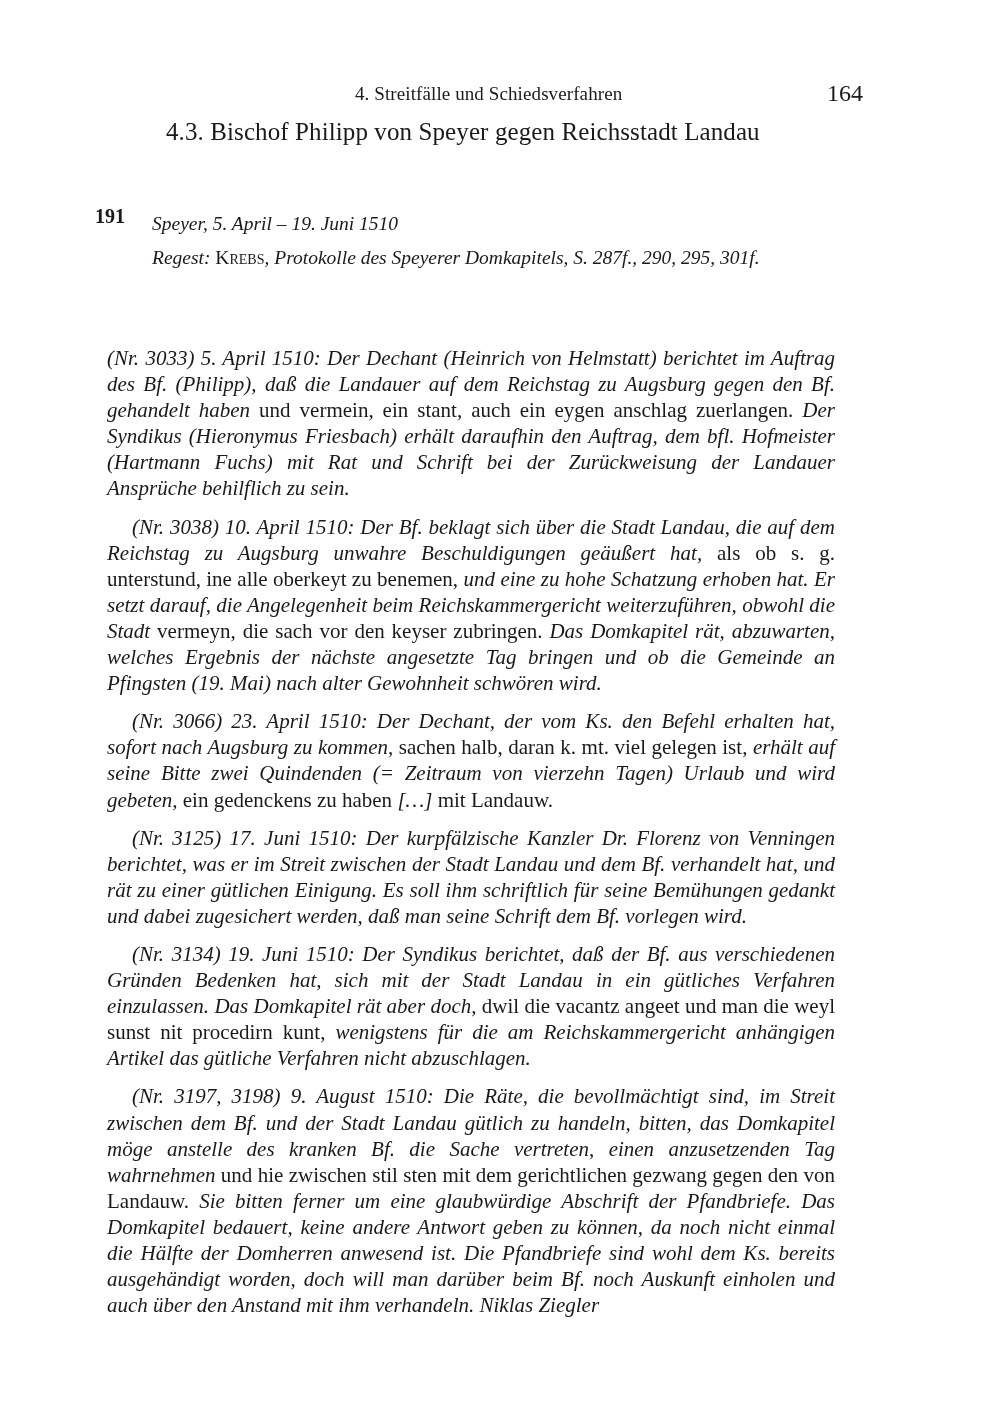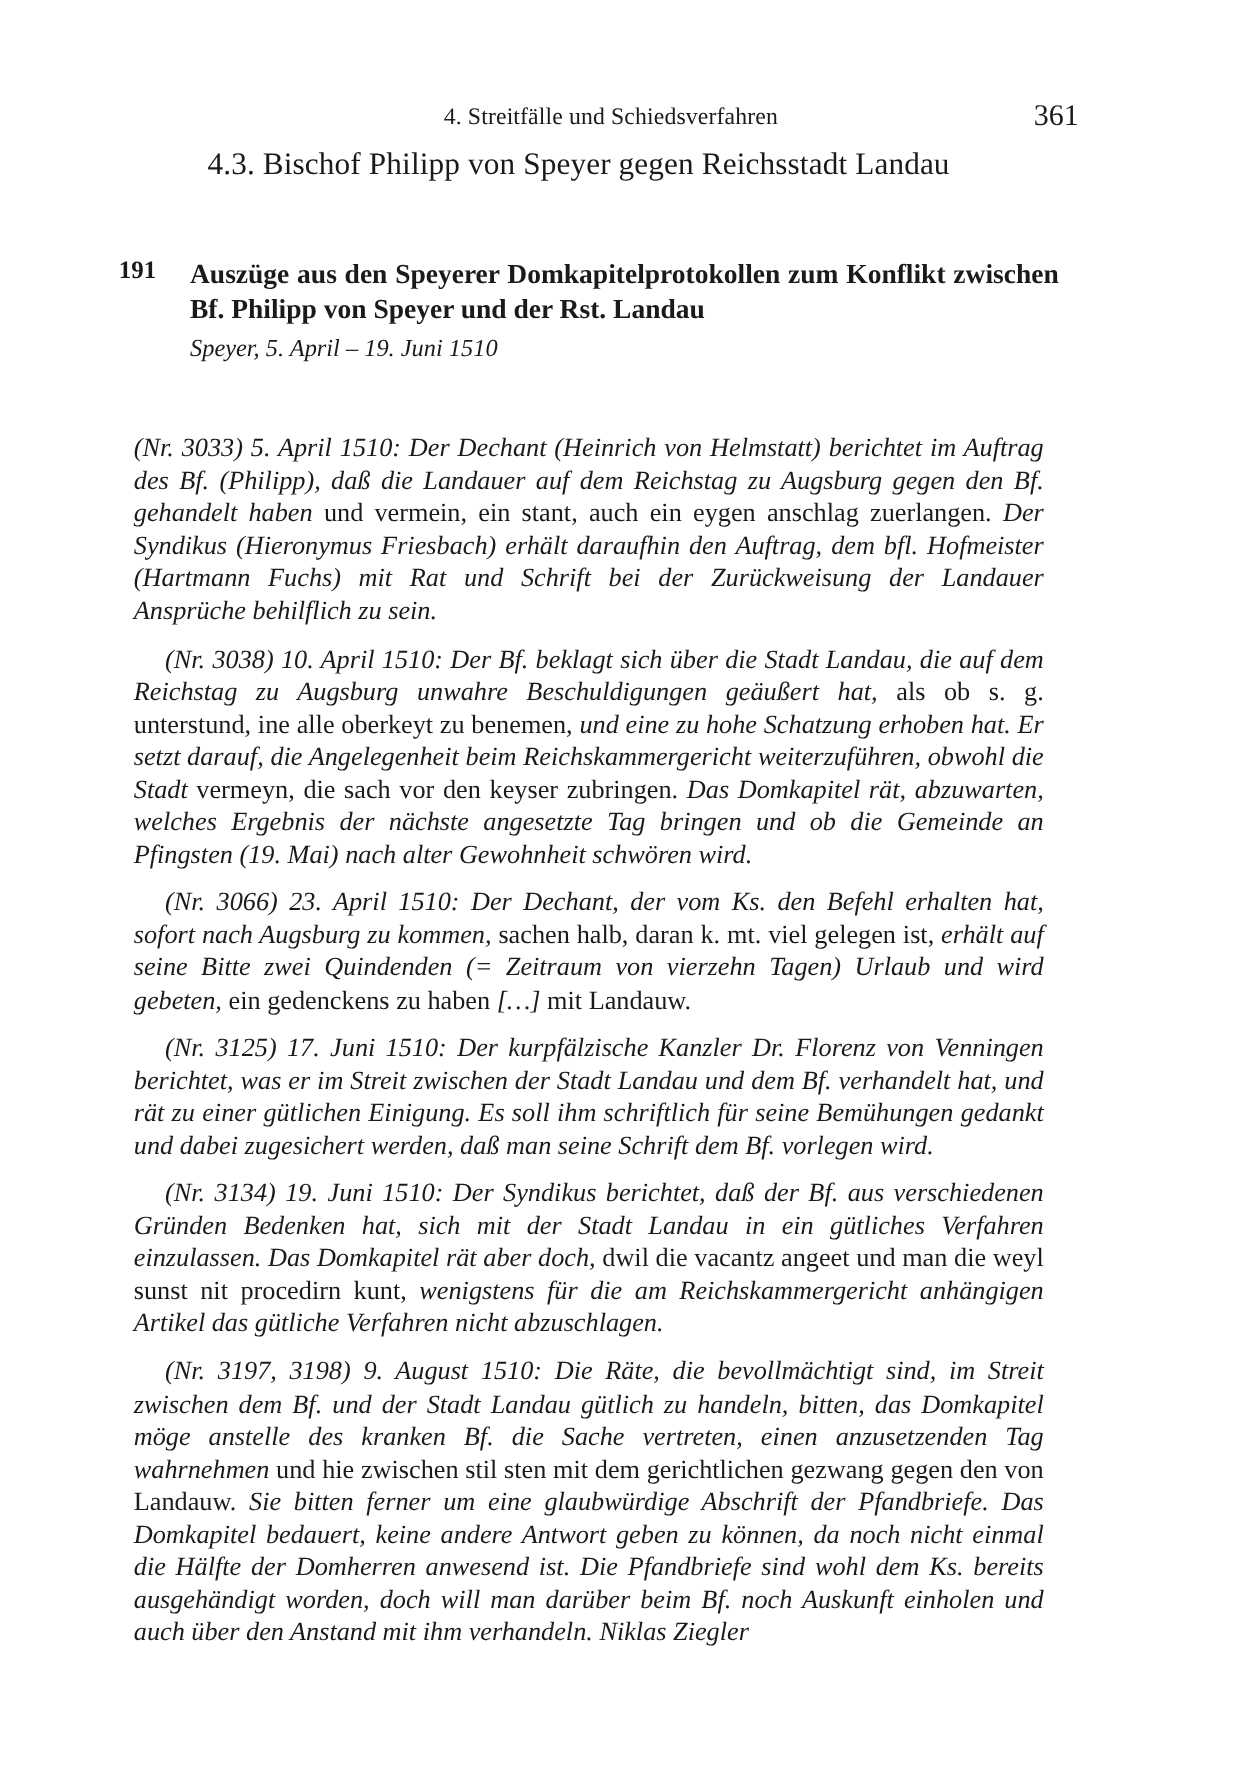--- a/index.html
+++ b/index.html
@@ -18,29 +18,29 @@
                text-align:justify; hyphens:manual; }
   .body-text p { margin:12px; }
   .body-text p.indent { text-indent:25px; }
   .it { font-style:italic; }
 </style>
 </head>
 <body>
 
 <div class="running-head">
   <span class="chapter">4. Streitfälle und Schiedsverfahren</span>
-  <span class="pagenum">361</span>
+  <span class="pagenum">164</span>
 </div>
 
 <div class="section-title">4.3. Bischof Philipp von Speyer gegen Reichsstadt Landau</div>
 
 <div class="doc-head">
   <span class="num">191</span>
-  <div class="title">Auszüge aus den Speyerer Domkapitelprotokollen zum Konflikt zwischen Bf. Philipp von Speyer und der Rst. Landau</div>
   <div class="meta">Speyer, 5. April – 19. Juni 1510</div>
+  <div class="meta"><span>Regest:</span> <span class="sc">Krebs</span><span>, Protokolle des Speyerer Domkapitels, S. 287f., 290, 295, 301f.</span></div>
 </div>
 
 <div class="body-text">
   <p><span class="it">(Nr. 3033) 5. April 1510: Der Dechant (Heinrich von Helmstatt) berichtet im Auftrag des Bf. (Philipp), daß die Landauer auf dem Reichstag zu Augsburg gegen den Bf. gehandelt haben</span><span> und vermein, ein stant, auch ein eygen anschlag zuerlangen. </span><span class="it">Der Syndikus (Hieronymus Friesbach) erhält daraufhin den Auftrag, dem bfl. Hofmeister (Hartmann Fuchs) mit Rat und Schrift bei der Zurückweisung der Landauer Ansprüche behilflich zu sein.</span></p>
   <p class="indent"><span class="it">(Nr. 3038) 10. April 1510: Der Bf. beklagt sich über die Stadt Landau, die auf dem Reichstag zu Augsburg unwahre Beschuldigungen geäußert hat,</span><span> als ob s. g. unterstund, ine alle oberkeyt zu benemen, </span><span class="it">und eine zu hohe Schatzung erhoben hat. Er setzt darauf, die Angelegenheit beim Reichskammergericht weiterzuführen, obwohl die Stadt</span><span> vermeyn, die sach vor den keyser zubringen. </span><span class="it">Das Domkapitel rät, abzuwarten, welches Ergebnis der nächste angesetzte Tag bringen und ob die Gemeinde an Pfingsten (19. Mai) nach alter Gewohnheit schwören wird.</span></p>
   <p class="indent"><span class="it">(Nr. 3066) 23. April 1510: Der Dechant, der vom Ks. den Befehl erhalten hat, sofort nach Augsburg zu kommen,</span><span> sachen halb, daran k. mt. viel gelegen ist, </span><span class="it">erhält auf seine Bitte zwei Quindenden (= Zeitraum von vierzehn Tagen) Urlaub und wird gebeten,</span><span> ein gedenckens zu haben </span><span class="it">[…]</span><span> mit Landauw.</span></p>
   <p class="indent"><span class="it">(Nr. 3125) 17. Juni 1510: Der kurpfälzische Kanzler Dr. Florenz von Venningen berichtet, was er im Streit zwischen der Stadt Landau und dem Bf. verhandelt hat, und rät zu einer gütlichen Einigung. Es soll ihm schriftlich für seine Bemühungen gedankt und dabei zugesichert werden, daß man seine Schrift dem Bf. vorlegen wird.</span></p>
   <p class="indent"><span class="it">(Nr. 3134) 19. Juni 1510: Der Syndikus berichtet, daß der Bf. aus verschiedenen Gründen Bedenken hat, sich mit der Stadt Landau in ein gütliches Verfahren einzulassen. Das Domkapitel rät aber doch,</span><span> dwil die vacantz angeet und man die weyl sunst nit procedirn kunt, </span><span class="it">wenigstens für die am Reichskammergericht anhängigen Artikel das gütliche Verfahren nicht abzuschlagen.</span></p>
   <p class="indent"><span class="it">(Nr. 3197, 3198) 9. August 1510: Die Räte, die bevollmächtigt sind, im Streit zwischen dem Bf. und der Stadt Landau gütlich zu handeln, bitten, das Domkapitel möge anstelle des kranken Bf. die Sache vertreten, einen anzusetzenden Tag wahrnehmen</span><span> und hie zwischen stil sten mit dem gerichtlichen gezwang gegen den von Landauw. </span><span class="it">Sie bitten ferner um eine glaubwürdige Abschrift der Pfandbriefe. Das Domkapitel bedauert, keine andere Antwort geben zu können, da noch nicht einmal die Hälfte der Domherren anwesend ist. Die Pfandbriefe sind wohl dem Ks. bereits ausgehändigt worden, doch will man darüber beim Bf. noch Auskunft einholen und auch über den Anstand mit ihm verhandeln. Niklas Ziegler</span></p>
 </div>

